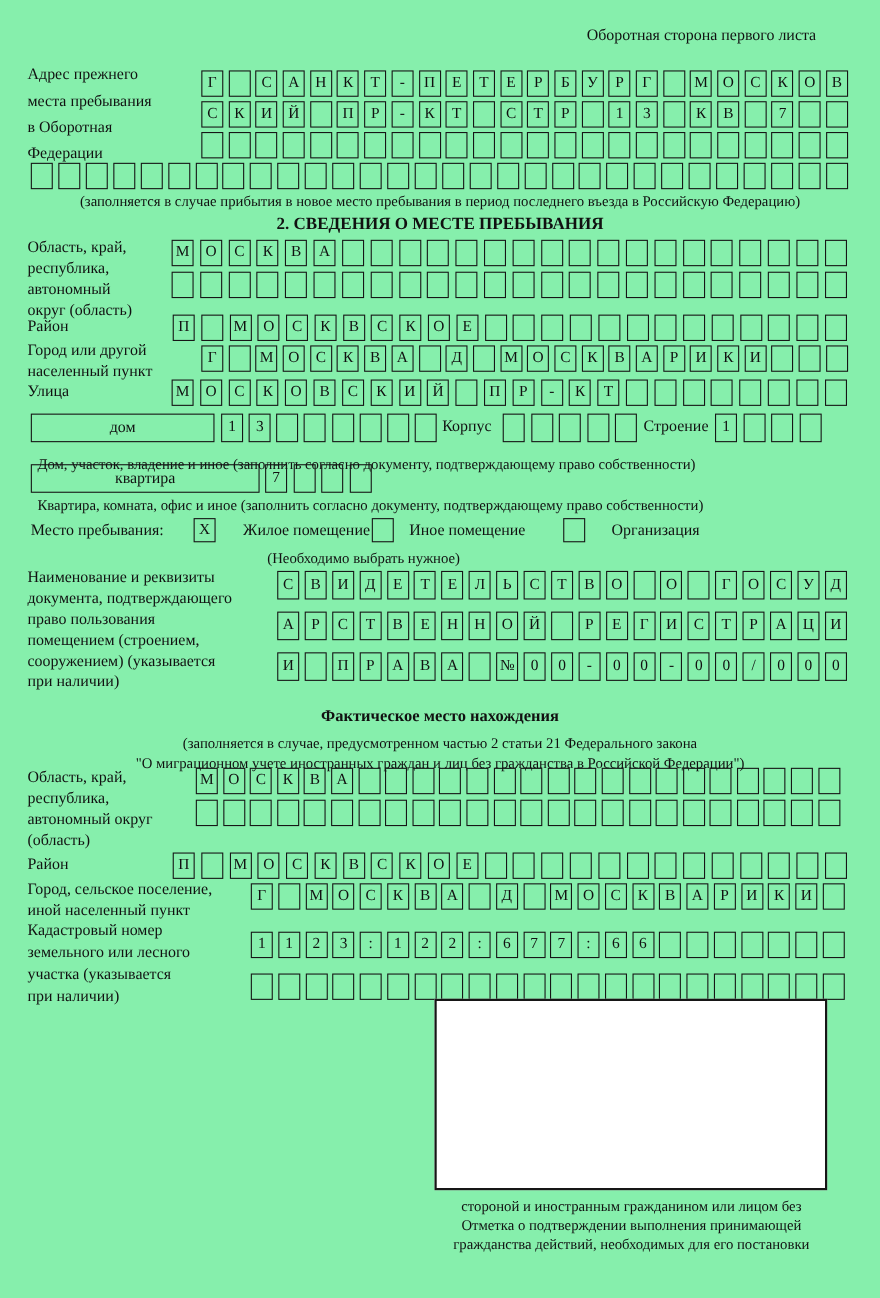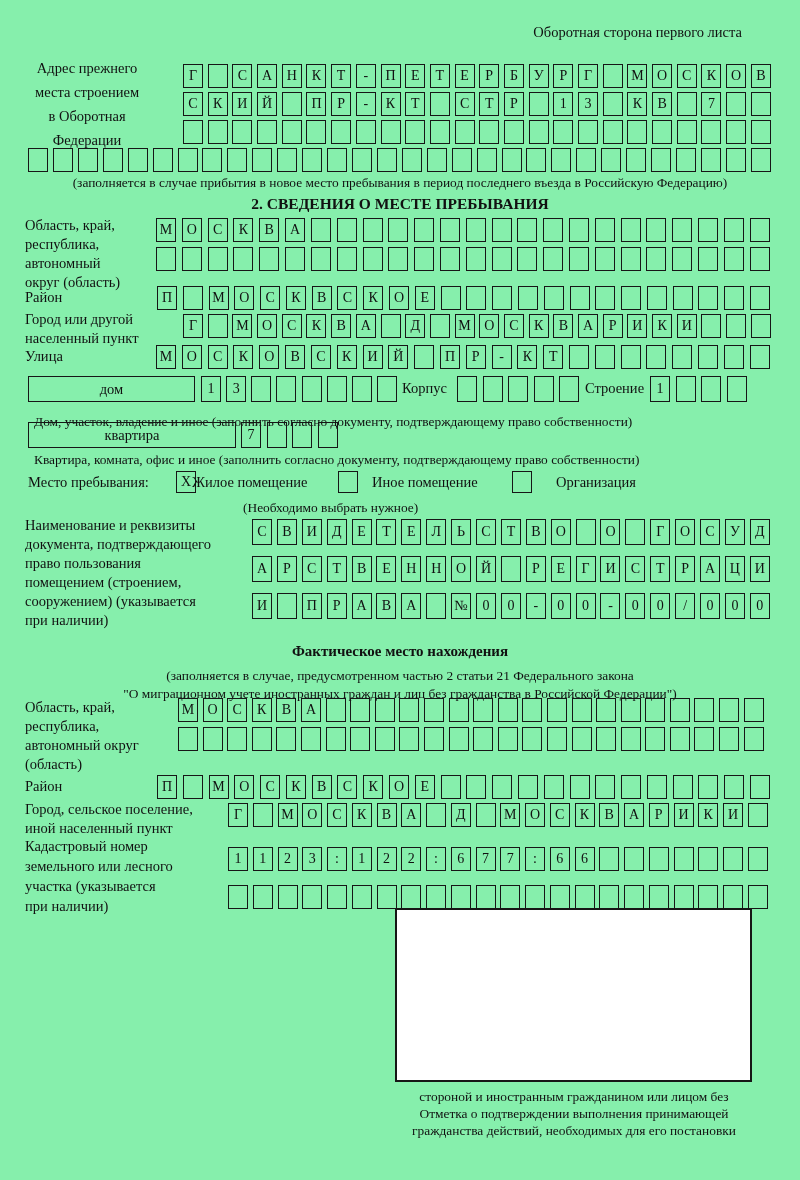--- a/index.html
+++ b/index.html
@@ -25,23 +25,23 @@
   .stamp-caption{position:absolute;text-align:center;font-size:13.4px;}
   .stamp-caption .lbl-line{line-height:17px;}
 </style>
 </head>
 <body>
 
 <div id="page">
 
   <div class="caption" style="top:24px;right:58px;font-size:14.5px;">Оборотная сторона первого листа</div>
 
-  <div class="lbl lh24" style="left:35px;top:56px;text-align:center;">
+  <div class="lbl lh24" style="left:25px;top:56px;">
       <div class="lbl-line">Адрес прежнего</div>
-      <div class="lbl-line">места строением</div>
+      <div class="lbl-line">места пребывания</div>
       <div class="lbl-line">в Оборотная</div>
       <div class="lbl-line">Федерации</div>
     </div>
   <div class="cellrow" style="left:183px;top:64px;width:588px;">
       <span class="cell">Г</span>
       <span class="cell"></span>
       <span class="cell">С</span>
       <span class="cell">А</span>
       <span class="cell">Н</span>
       <span class="cell">К</span>
@@ -330,21 +330,21 @@
   <div class="cellrow h26" style="left:241px;top:422px;width:97px;">
       <span class="cell">7</span>
       <span class="cell"></span>
       <span class="cell"></span>
       <span class="cell"></span>
     </div>
   <div class="caption" style="left:34px;top:452px;">Квартира, комната, офис и иное (заполнить согласно документу, подтверждающему право собственности)</div>
 
   <div class="lbl" style="left:28px;top:474px;">Место пребывания:</div>
   <span class="chk" style="left:176px;top:471px;">X</span>
-  <div class="lbl" style="left:192px;top:474px;">Жилое помещение</div>
+  <div class="lbl" style="left:221px;top:474px;">Жилое помещение</div>
   <span class="chk" style="left:338px;top:471px;"></span>
   <div class="lbl" style="left:372px;top:474px;">Иное помещение</div>
   <span class="chk" style="left:512px;top:471px;"></span>
   <div class="lbl" style="left:556px;top:474px;">Организация</div>
   <div class="caption" style="left:243px;top:500px;">(Необходимо выбрать нужное)</div>
 
   <div class="lbl" style="left:25px;top:516px;">
       <div class="lbl-line">Наименование и реквизиты</div>
       <div class="lbl-line">документа, подтверждающего</div>
       <div class="lbl-line">право пользования</div>

